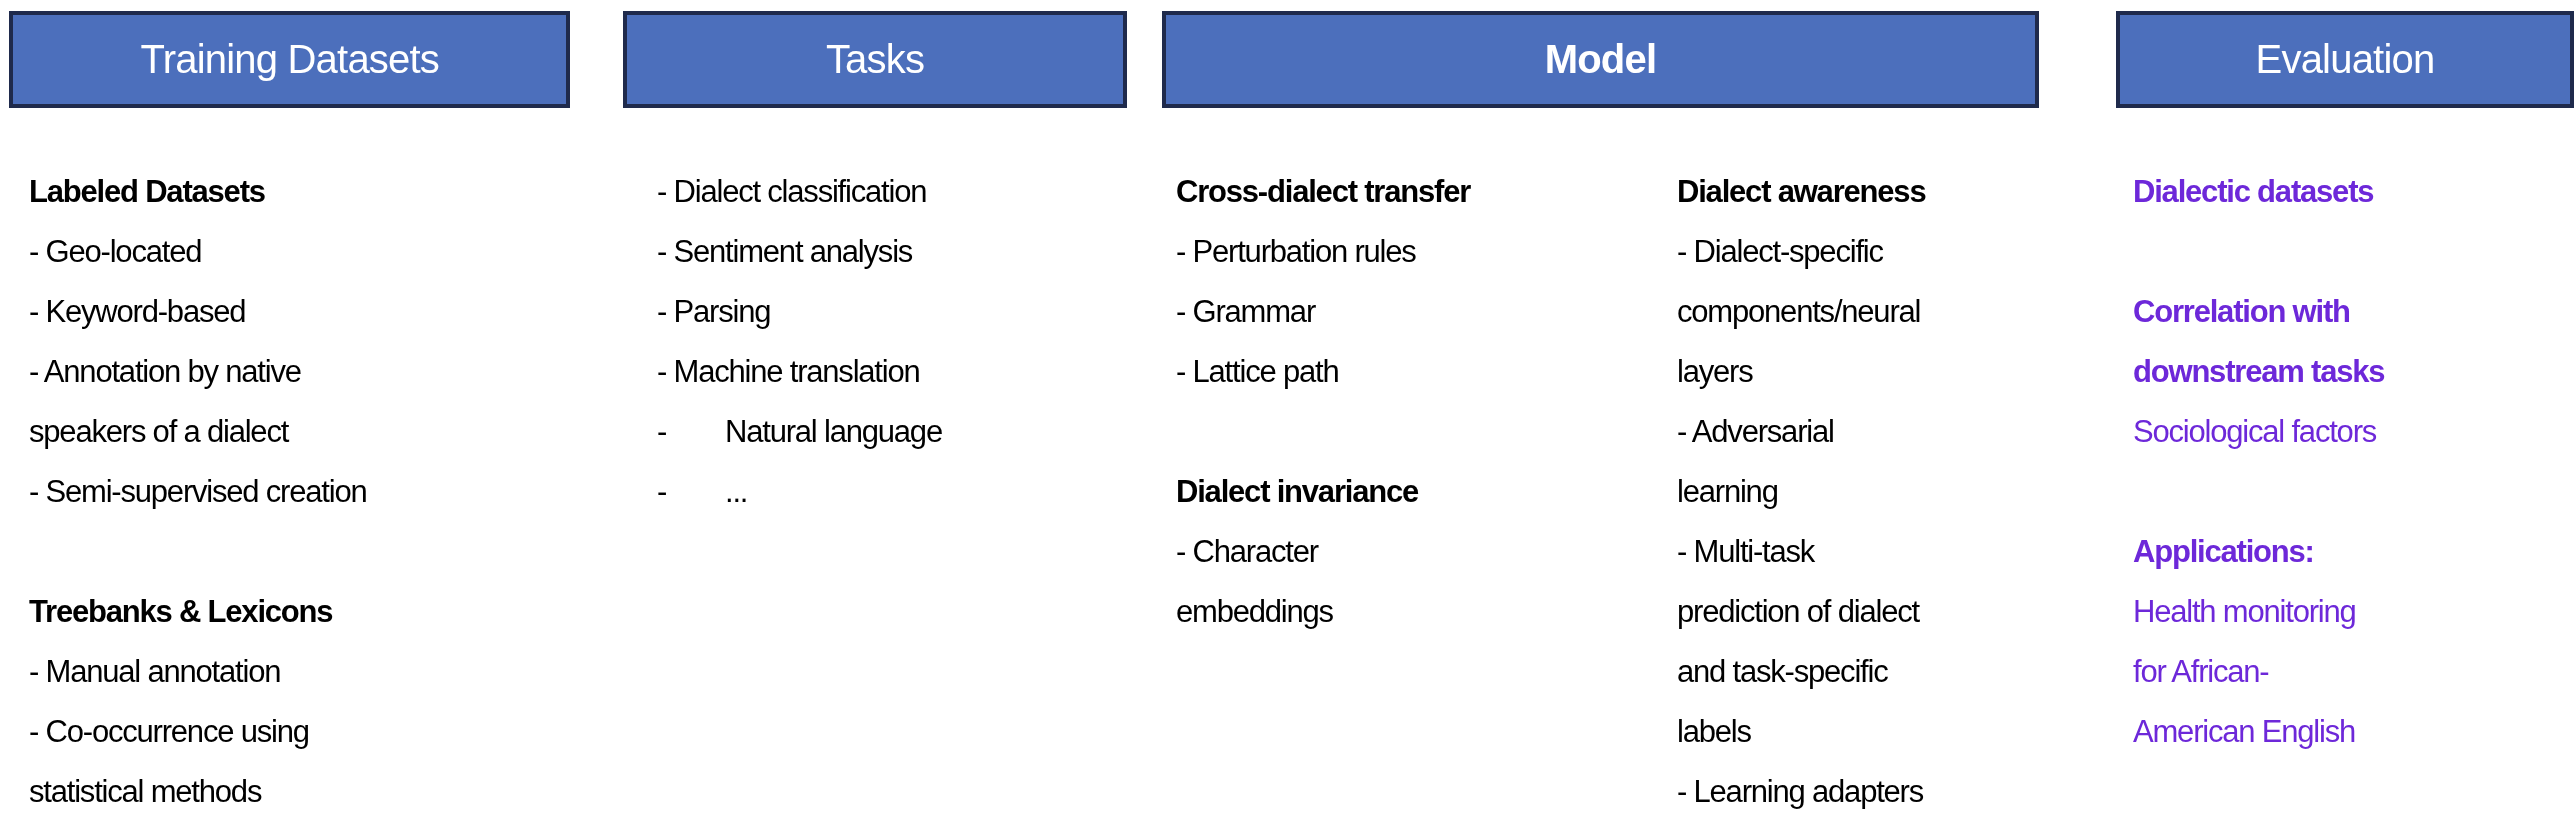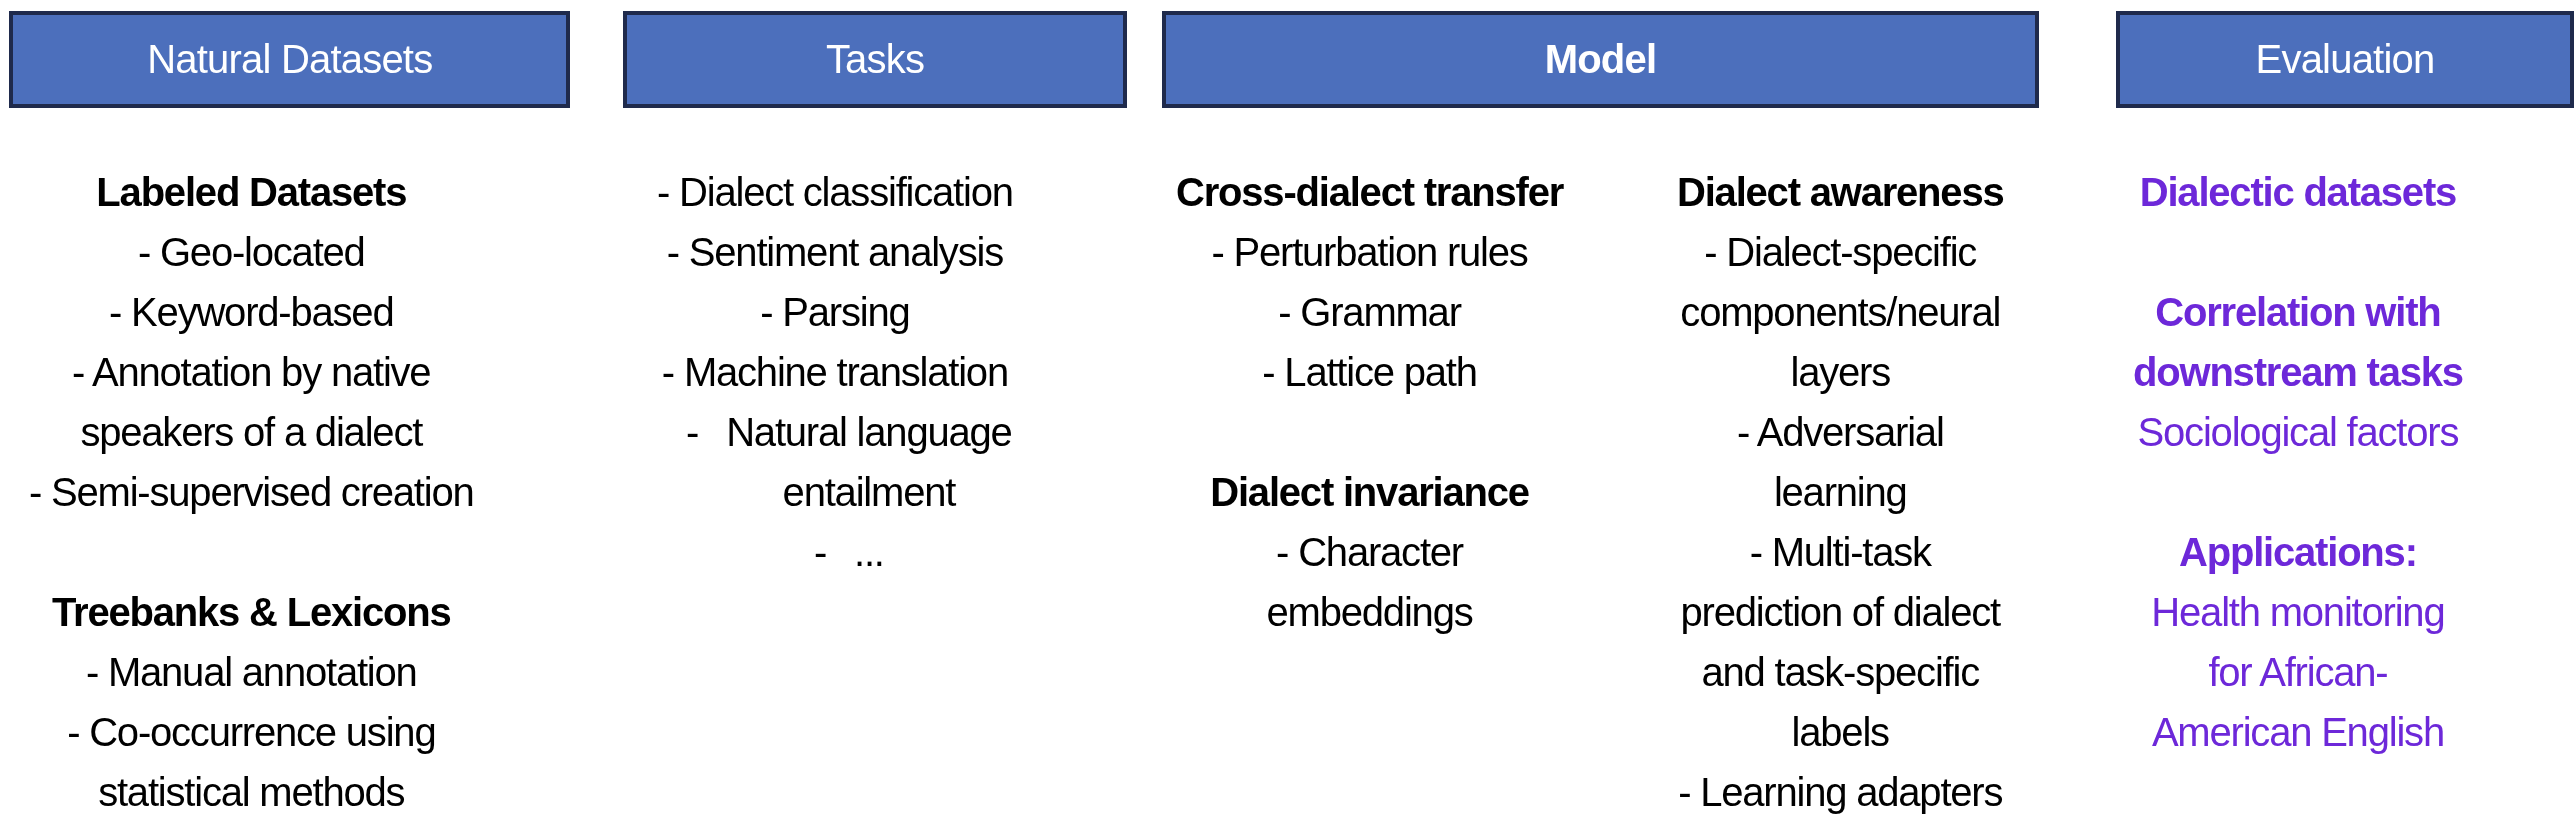--- a/index.html
+++ b/index.html
@@ -29,38 +29,37 @@
     letter-spacing: -0.8px;
     white-space: nowrap;
   }
   .text-column {
     position: absolute;
     top: 162px;
   }
   .line {
     height: 60px;
     line-height: 60px;
-    font-size: 40px;
+    font-size: 31px;
     letter-spacing: -1.2px;
     white-space: nowrap;
-    text-align: center;
   }
   .line.bold { font-weight: 700; }
   .line.indent { padding-left: 68px; }
   .line .dash {
     display: inline-block;
     width: 68px;
   }
 </style>
 </head>
 <body>
 
 <div class="stage" style="background: rgb(255, 255, 255);">
     <div class="header-box" style="left: 9.3px; width: 561px; background: rgb(76, 111, 188); border-color: rgb(31, 42, 76);">
-      <span class="header-label" style="color: rgb(255, 255, 255);">Natural Datasets</span>
+      <span class="header-label" style="color: rgb(255, 255, 255);">Training Datasets</span>
     </div>
     <div class="text-column" style="left: 29px; color: rgb(0, 0, 0);">
       <div class="line bold">Labeled Datasets</div>
       <div class="line">- Geo-located</div>
       <div class="line">- Keyword-based</div>
       <div class="line">- Annotation by native</div>
       <div class="line">speakers of a dialect</div>
       <div class="line">- Semi-supervised creation</div>
       <div class="line"></div>
       <div class="line bold">Treebanks &amp; Lexicons</div>
@@ -70,21 +69,20 @@
     </div>
     <div class="header-box" style="left: 615px; width: 504px; background: rgb(76, 111, 188); border-color: rgb(31, 42, 76); margin-left: 8px;">
       <span class="header-label" style="color: rgb(255, 255, 255);">Tasks</span>
     </div>
     <div class="text-column" style="left: 657px; color: rgb(0, 0, 0);">
       <div class="line">- Dialect classification</div>
       <div class="line">- Sentiment analysis</div>
       <div class="line">- Parsing</div>
       <div class="line">- Machine translation</div>
       <div class="line"><span class="dash">-</span><span>Natural language</span></div>
-      <div class="line indent">entailment</div>
       <div class="line"><span class="dash">-</span><span>...</span></div>
     </div>
     <div class="header-box" style="left: 1162px; width: 877px; background: rgb(76, 111, 188); border-color: rgb(31, 42, 76); font-weight: bold;">
       <span class="header-label" style="color: rgb(255, 255, 255);">Model</span>
     </div>
     <div class="text-column" style="left: 1176px; color: rgb(0, 0, 0);">
       <div class="line bold">Cross-dialect transfer</div>
       <div class="line">- Perturbation rules</div>
       <div class="line">- Grammar</div>
       <div class="line">- Lattice path</div>

